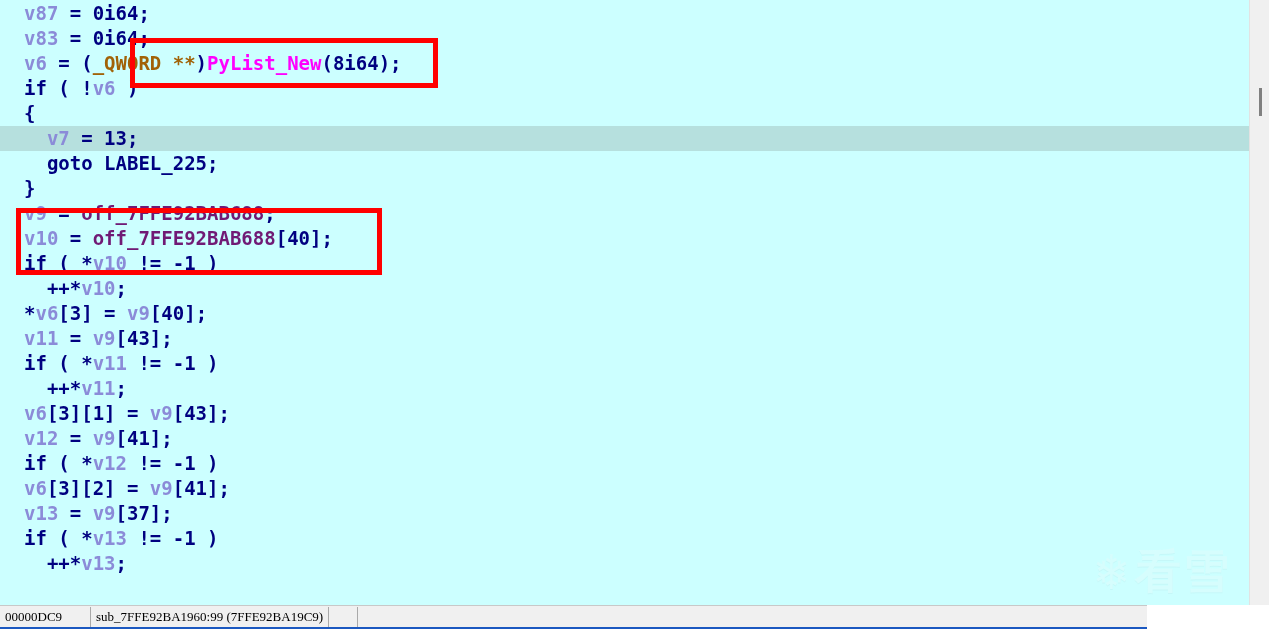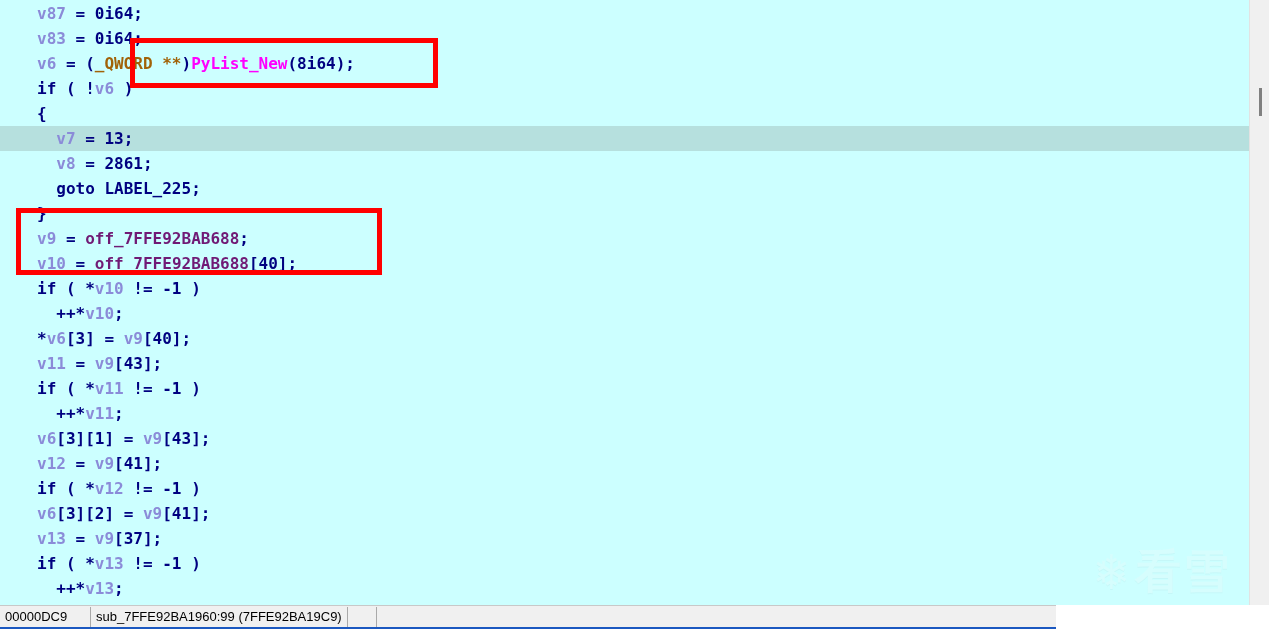--- a/index.html
+++ b/index.html
@@ -39,25 +39,25 @@
     top: 0;
     width: 1249px;
     padding-top: 1px;
   }
 
   .code-line {
     height: 25px;
     line-height: 25px;
     white-space: pre;
     font-family: "DejaVu Sans Mono", "Liberation Mono", monospace;
-    font-size: 16px;
+    font-size: 19px;
     font-weight: bold;
     letter-spacing: 0px;
     color: #000080;
-    padding-left: 37px;
+    padding-left: 24px;
     box-sizing: border-box;
   }
   .code-line.current {
     background: #b6e0de;
     width: 1249px;
   }
 
   
   .t-var    { color: #8b8bd8; }     
   .t-punct  { color: #000080; }     
@@ -125,29 +125,29 @@
     width: 3px;
     height: 28px;
     background: #808080;
   }
 
   
   #status-bar {
     position: absolute;
     left: 0;
     bottom: 0;
-    width: 1056px;
+    width: 1147px;
     height: 24px;
     background: #f0f0f0;
     border-top: 1px solid #c8c8c8;
     border-bottom: 2px solid #1b58c0;
     box-sizing: border-box;
     display: flex;
     align-items: center;
-    font-family: Liberation Sans, sans-serif;
+    font-family: Liberation Serif, serif;
     font-size: 13px;
     color: #000000;
   }
   .status-cell {
     height: 20px;
     line-height: 20px;
     padding: 0 5px;
     border-right: 1px solid #a9a9a9;
     white-space: nowrap;
   }
@@ -162,21 +162,20 @@
 <div id="app">
 
   <div id="pseudo-view">
     <div id="code-lines">
         <div class="code-line"><span class="t-var">v87</span><span class="t-punct"> = </span><span class="t-num">0i64</span><span class="t-punct">;</span></div>
         <div class="code-line"><span class="t-var">v83</span><span class="t-punct"> = </span><span class="t-num">0i64</span><span class="t-punct">;</span></div>
         <div class="code-line"><span class="t-var">v6</span><span class="t-punct"> = (</span><span class="t-type">_QWORD **</span><span class="t-punct">)</span><span class="t-func">PyList_New</span><span class="t-punct">(</span><span class="t-num">8i64</span><span class="t-punct">);</span></div>
         <div class="code-line"><span class="t-key">if</span><span class="t-punct"> ( !</span><span class="t-var">v6</span><span class="t-punct"> )</span></div>
         <div class="code-line"><span class="t-punct">{</span></div>
         <div class="code-line current"><span class="t-punct">  </span><span class="t-var">v7</span><span class="t-punct"> = </span><span class="t-num">13</span><span class="t-punct">;</span></div>
-        <div class="code-line"><span class="t-punct">  </span><span class="t-var">v8</span><span class="t-punct"> = </span><span class="t-num">2861</span><span class="t-punct">;</span></div>
         <div class="code-line"><span class="t-punct">  </span><span class="t-key">goto</span><span class="t-punct"> </span><span class="t-label">LABEL_225</span><span class="t-punct">;</span></div>
         <div class="code-line"><span class="t-punct">}</span></div>
         <div class="code-line"><span class="t-var">v9</span><span class="t-punct"> = </span><span class="t-dataref">off_7FFE92BAB688</span><span class="t-punct">;</span></div>
         <div class="code-line"><span class="t-var">v10</span><span class="t-punct"> = </span><span class="t-dataref">off_7FFE92BAB688</span><span class="t-punct">[40];</span></div>
         <div class="code-line"><span class="t-key">if</span><span class="t-punct"> ( *</span><span class="t-var">v10</span><span class="t-punct"> != -1 )</span></div>
         <div class="code-line"><span class="t-punct">  ++*</span><span class="t-var">v10</span><span class="t-punct">;</span></div>
         <div class="code-line"><span class="t-punct">*</span><span class="t-var">v6</span><span class="t-punct">[3] = </span><span class="t-var">v9</span><span class="t-punct">[40];</span></div>
         <div class="code-line"><span class="t-var">v11</span><span class="t-punct"> = </span><span class="t-var">v9</span><span class="t-punct">[43];</span></div>
         <div class="code-line"><span class="t-key">if</span><span class="t-punct"> ( *</span><span class="t-var">v11</span><span class="t-punct"> != -1 )</span></div>
         <div class="code-line"><span class="t-punct">  ++*</span><span class="t-var">v11</span><span class="t-punct">;</span></div>

